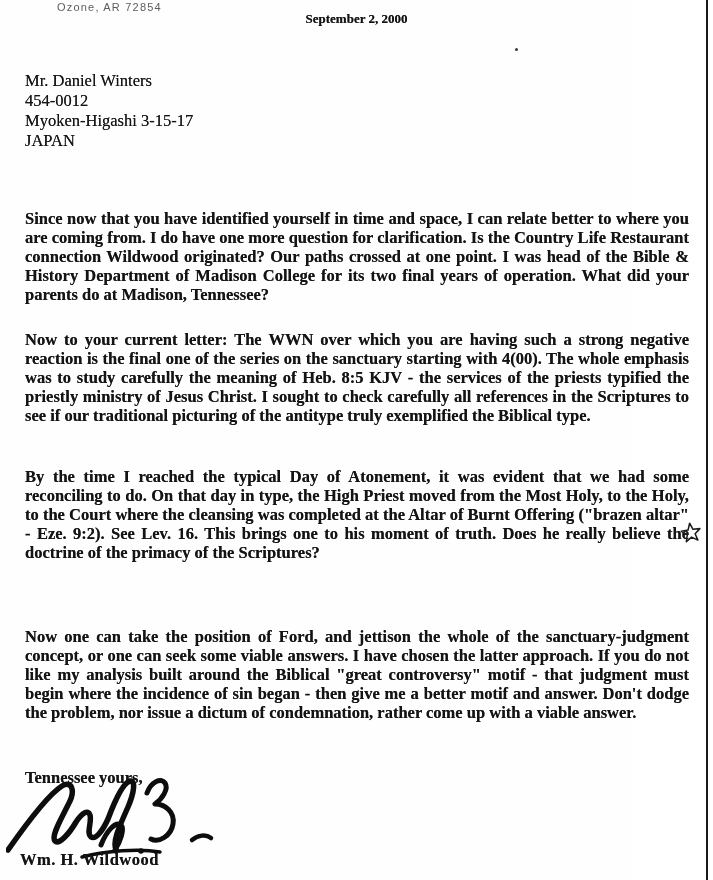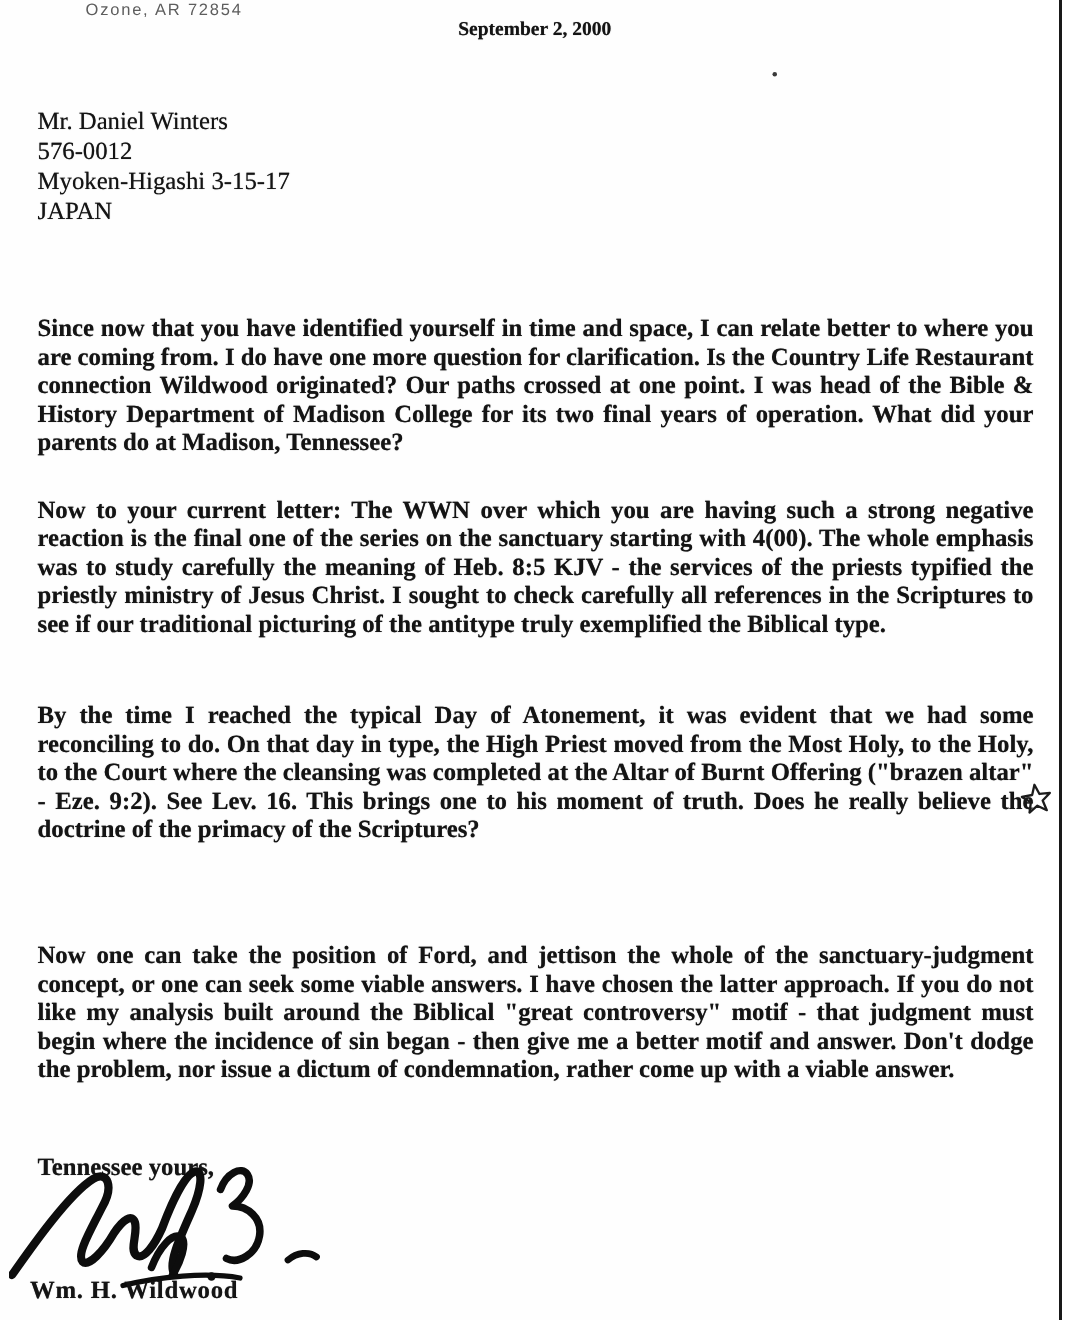--- a/index.html
+++ b/index.html
@@ -131,21 +131,21 @@
   <div class="letterhead">Ozone, AR 72854</div>
 
   <div class="date">September 2, 2000</div>
 
   <div class="speck"></div>
 
   <div class="recipient">
 
       <div class="addr-line">Mr. Daniel Winters</div>
 
-      <div class="addr-line">576-0012</div>
+      <div class="addr-line">454-0012</div>
 
 
       <div class="addr-line">Myoken-Higashi 3-15-17</div>
 
       <div class="addr-line">JAPAN</div>
     </div>
 
 
   <p class="body-para p1">Since now that you have identified yourself in time and space, I can relate better to where you are coming from. I do have one more question for clarification. Is the Country Life Restaurant connection Wildwood originated? Our paths crossed at one point. I was head of the Bible &amp; History Department of Madison College for its two final years of operation. What did your parents do at Madison, Tennessee?</p>
 

